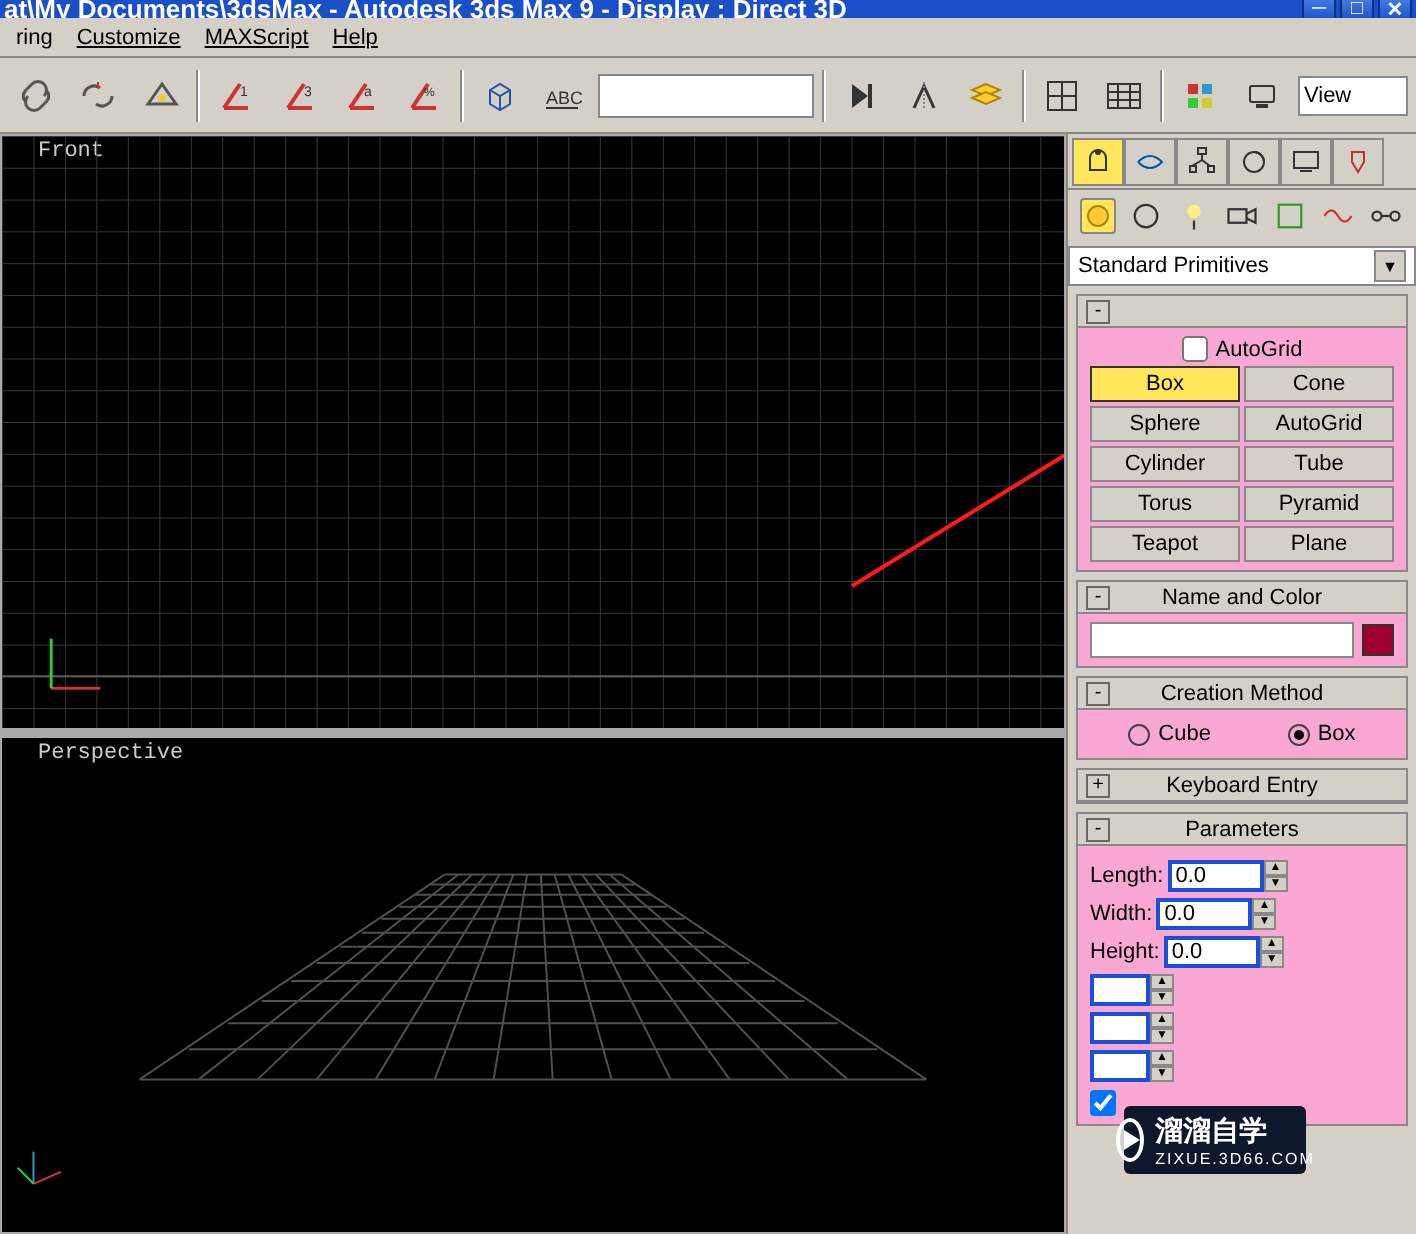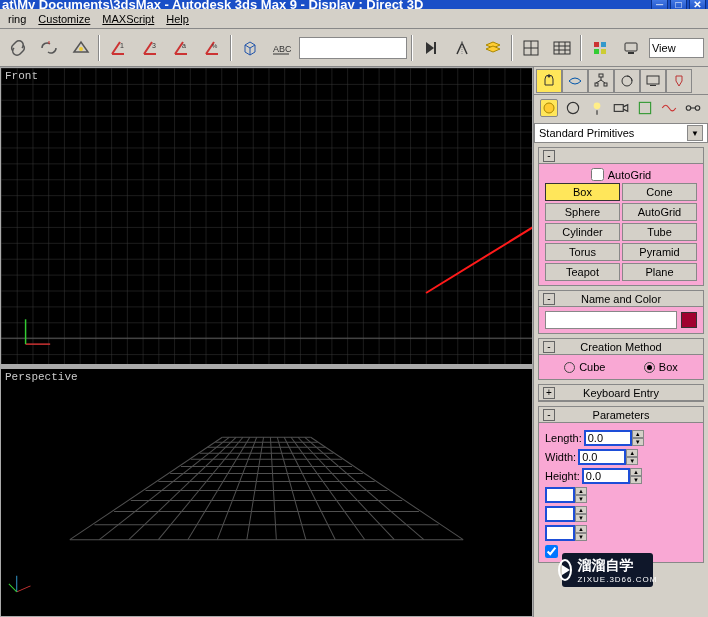--- a/index.html
+++ b/index.html
@@ -18,21 +18,21 @@
 .tbtn svg { width: 20px; height: 20px; }
 .tb-sep { width: 2px; height: 26px; border-left: 1px solid #888; border-right: 1px solid #fff; }
 .dd-long { width: 110px; height: 22px; border: 1px solid #888; background: #fff; }
 .dd-short { width: 55px; height: 20px; border: 1px solid #888; background: #fff; font-size: 11px; padding: 0 2px; }
 
 .workspace { position: absolute; top: 67px; left: 0; right: 0; bottom: 0; display: flex; }
 .viewports { width: 540px; display: flex; flex-direction: column; background: #aaa; }
 .vp-top, .vp-bot { position: relative; background: #000; border: 1px solid #aaa; overflow: hidden; }
 .vp-top { height: 298px; }
 .vp-bot { flex: 1; border-top: 4px solid #aaa; }
-.vp-label { position: absolute; top: 2px; left: 4px; color: #ccc; font-size: 11px; font-family: "Courier New", monospace; }
+.vp-label { position: absolute; top: 2px; left: 18px; color: #ccc; font-size: 11px; font-family: "Courier New", monospace; }
 
 .grid-svg { position: absolute; inset: 0; width: 100%; height: 100%; }
 
 .right-panel { flex: 1; background: #d4d0c8; display: flex; flex-direction: column; border-left: 1px solid #888; }
 .rp-tabs { height: 28px; display: flex; align-items: center; padding: 2px; gap: 0; border-bottom: 1px solid #888; background: #d4d0c8; }
 .rp-tab { width: 26px; height: 24px; border: 1px solid #888; display: flex; align-items: center; justify-content: center; background: #d4d0c8; }
 .rp-tab.active { background: #ffe65a; }
 .rp-tab svg { width: 16px; height: 16px; }
 
 .rp-subtabs { height: 26px; display: flex; align-items: center; padding: 2px 6px; gap: 6px; }

